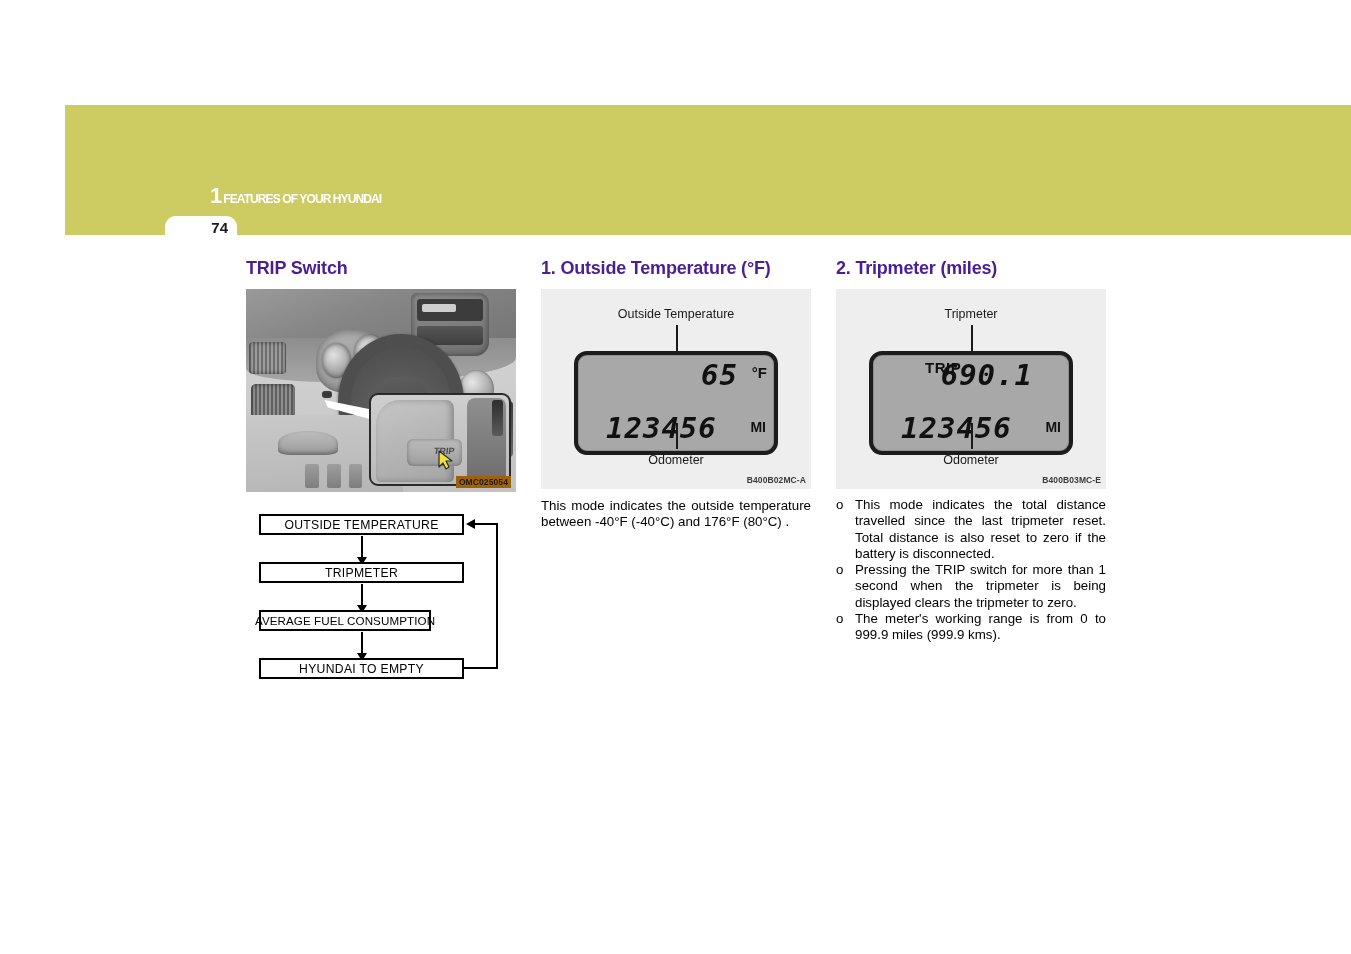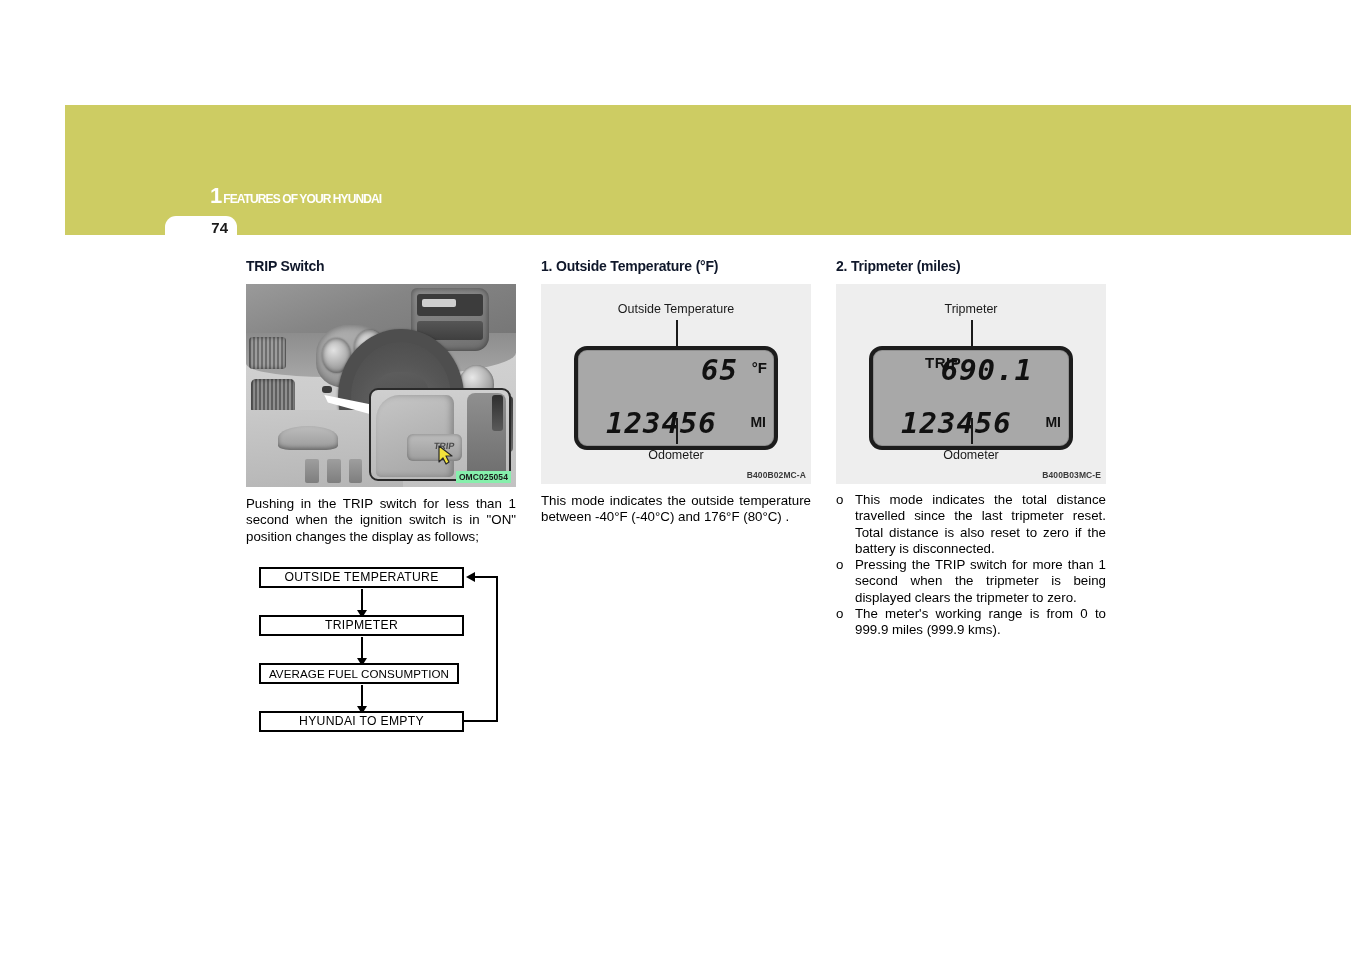--- a/index.html
+++ b/index.html
@@ -72,23 +72,23 @@
     display: flex;
     gap: 0;
   }
   .col {
     width: 270px;
     margin-right: 25px;
   }
   .col:last-child { margin-right: 16px; }
 
   .col-heading {
-    font-size: 14px;
-    font-weight: bold;
-    color: #0f172a;
+    font-size: 18px;
+    font-weight: bold;
+    color: #4c1d95;
     margin: 0 0 10px 0;
     letter-spacing: -0.2px;
     white-space: nowrap;
   }
 
   
   .figure {
     position: relative;
     background: #eeeeee;
     width: 270px;
@@ -103,21 +103,21 @@
     position: absolute;
     right: 5px;
     bottom: 4px;
     font-size: 8.5px;
     font-weight: bold;
     color: #3a3a3a;
     letter-spacing: 0.1px;
     font-family: "Liberation Sans", sans-serif;
   }
   .fig-code.on-photo {
-    background: #86efac;
+    background: #a16207;
     padding: 1px 3px;
     color: #1a1a1a;
   }
 
   
   .lcd-caption {
     position: absolute;
     font-size: 12.5px;
     color: #1a1a1a;
     white-space: nowrap;
@@ -244,21 +244,21 @@
     align-items: center;
     justify-content: center;
     font-size: 12.2px;
     color: #000;
     letter-spacing: 0.3px;
     white-space: nowrap;
     box-sizing: border-box;
   }
   .flow-box.wide {
     left: 13px;
-    width: 200px;
+    width: 172px;
     font-size: 11.6px;
     letter-spacing: 0.1px;
   }
   .fb1 { top: 0px; }
   .fb2 { top: 48px; }
   .fb3 { top: 96px; }
   .fb4 { top: 144px; }
 
   .v-arrow {
     position: absolute;
@@ -445,21 +445,20 @@
           <div class="inset-btnpad"></div>
           <div class="inset-trip">TRIP</div>
           <svg class="cursor-arrow" viewBox="0 0 16 20">
             <polygon points="1,1 1,17 5,13 8,19 11,17 8,11 14,11" fill="#f2e23b" stroke="#2a2a2a" stroke-width="1.2" stroke-linejoin="round"></polygon>
           </svg>
         </div>
       </div>
       <div class="fig-code on-photo">OMC025054</div>
     </div>
 
-    <p class="para">Pushing in the TRIP switch for less than 1 second when the ignition switch is in "ON" position changes the display as follows;</p>
 
     <div class="flow">
       <div class="flow-box fb1">OUTSIDE TEMPERATURE</div>
       <div class="v-arrow va1"></div>
       <div class="flow-box fb2">TRIPMETER</div>
       <div class="v-arrow va2"></div>
       <div class="flow-box wide fb3">AVERAGE FUEL CONSUMPTION</div>
       <div class="v-arrow va3"></div>
       <div class="flow-box fb4">HYUNDAI TO EMPTY</div>
       <div class="loop-bottom"></div>

